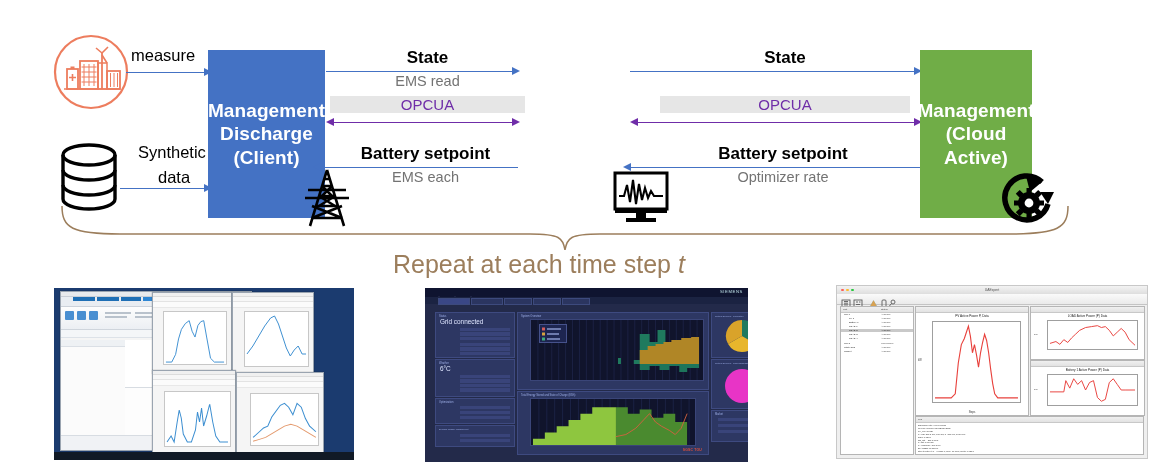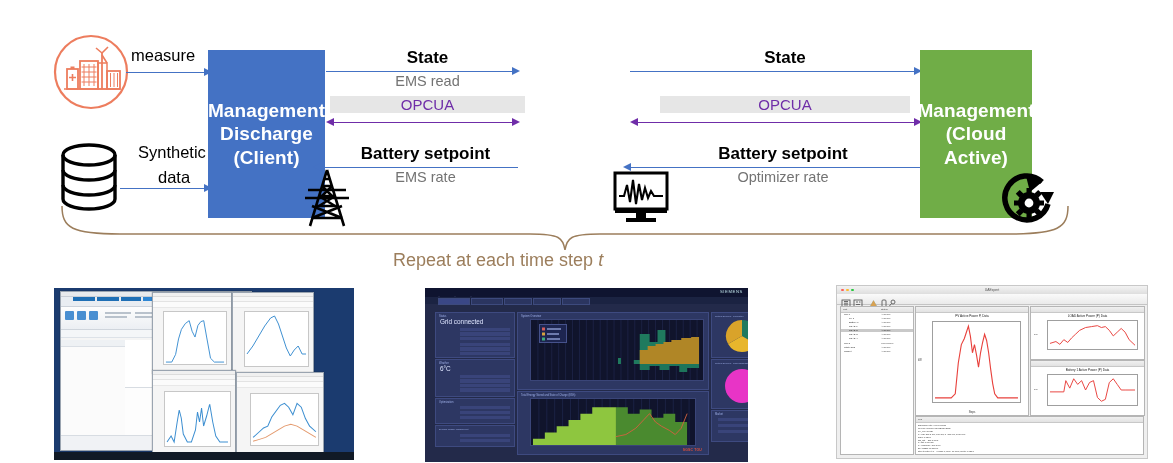--- a/index.html
+++ b/index.html
@@ -26,21 +26,21 @@
   .ahead.l{border-right-width:8px;border-right-style:solid;}
 
   
   .lbl{position:absolute;white-space:nowrap;text-align:center;}
   .lbl.bold{font-weight:bold;font-size:17px;color:#000;}
   .lbl.sub{font-size:14.5px;color:#737373;}
   .lbl.opc{font-size:15px;color:#6F2DA8;}
   .lbl.plain{font-size:16.5px;color:#000;}
 
   
-  .repeat{position:absolute;font-size:18px;color:#9C7E5C;white-space:nowrap;}
+  .repeat{position:absolute;font-size:25px;color:#9C7E5C;white-space:nowrap;}
   .repeat i{font-style:italic;}
 
   
   .thumb{position:absolute;overflow:hidden;background:#1a1a1a;}
 
   
   .mat{background:#1b3b6f;}
   .mat .win{position:absolute;background:#f5f5f5;border:1px solid #9aa4b0;
             box-shadow:0 0 1px rgba(0,0,0,.4);}
   .mat .tbar{height:4px;background:#e8eaed;border-bottom:1px solid #c9ced6;}
@@ -147,21 +147,21 @@
   <div class="lbl sub" style="left:330px;top:73px;width:195px;">EMS read</div>
   <div class="aline" style="left:326px;top:71px;width:190px;border-top-color:#4472C4;"></div>
   <div class="ahead r" style="left:512px;top:66.5px;border-left-color:#4472C4;"></div>
 
   <div class="lbl opc" style="left:330px;top:96px;width:195px;">OPCUA</div>
   <div class="aline" style="left:330px;top:122px;width:186px;border-top-color:#6F2DA8;"></div>
   <div class="ahead r" style="left:512px;top:117.5px;border-left-color:#6F2DA8;"></div>
   <div class="ahead l" style="left:326px;top:117.5px;border-right-color:#6F2DA8;"></div>
 
   <div class="lbl bold" style="left:328px;top:144px;width:195px;">Battery setpoint</div>
-  <div class="lbl sub" style="left:328px;top:169px;width:195px;">EMS rate</div>
+  <div class="lbl sub" style="left:328px;top:169px;width:195px;">EMS each</div>
   <div class="aline" style="left:318px;top:167px;width:200px;border-top-color:#4472C4;"></div>
   <div class="ahead l" style="left:313px;top:162.5px;border-right-color:#4472C4;"></div>
 
 
   <div class="abs" style="left:610px;top:170px;width:62px;height:56px;">
     <svg width="62" height="56" viewBox="0 0 62 56">
       <rect x="5" y="3" width="52" height="36" fill="#fff" stroke="#000" stroke-width="3"></rect>
       <polyline points="9,26 14,26 17,15 20,32 23,10 26,34 29,14 32,30 35,18 38,28 41,21 44,26 53,26" fill="none" stroke="#000" stroke-width="2.1"></polyline>
       <rect x="5" y="39" width="52" height="4" fill="#000"></rect>
       <rect x="26" y="43" width="10" height="5" fill="#000"></rect>

